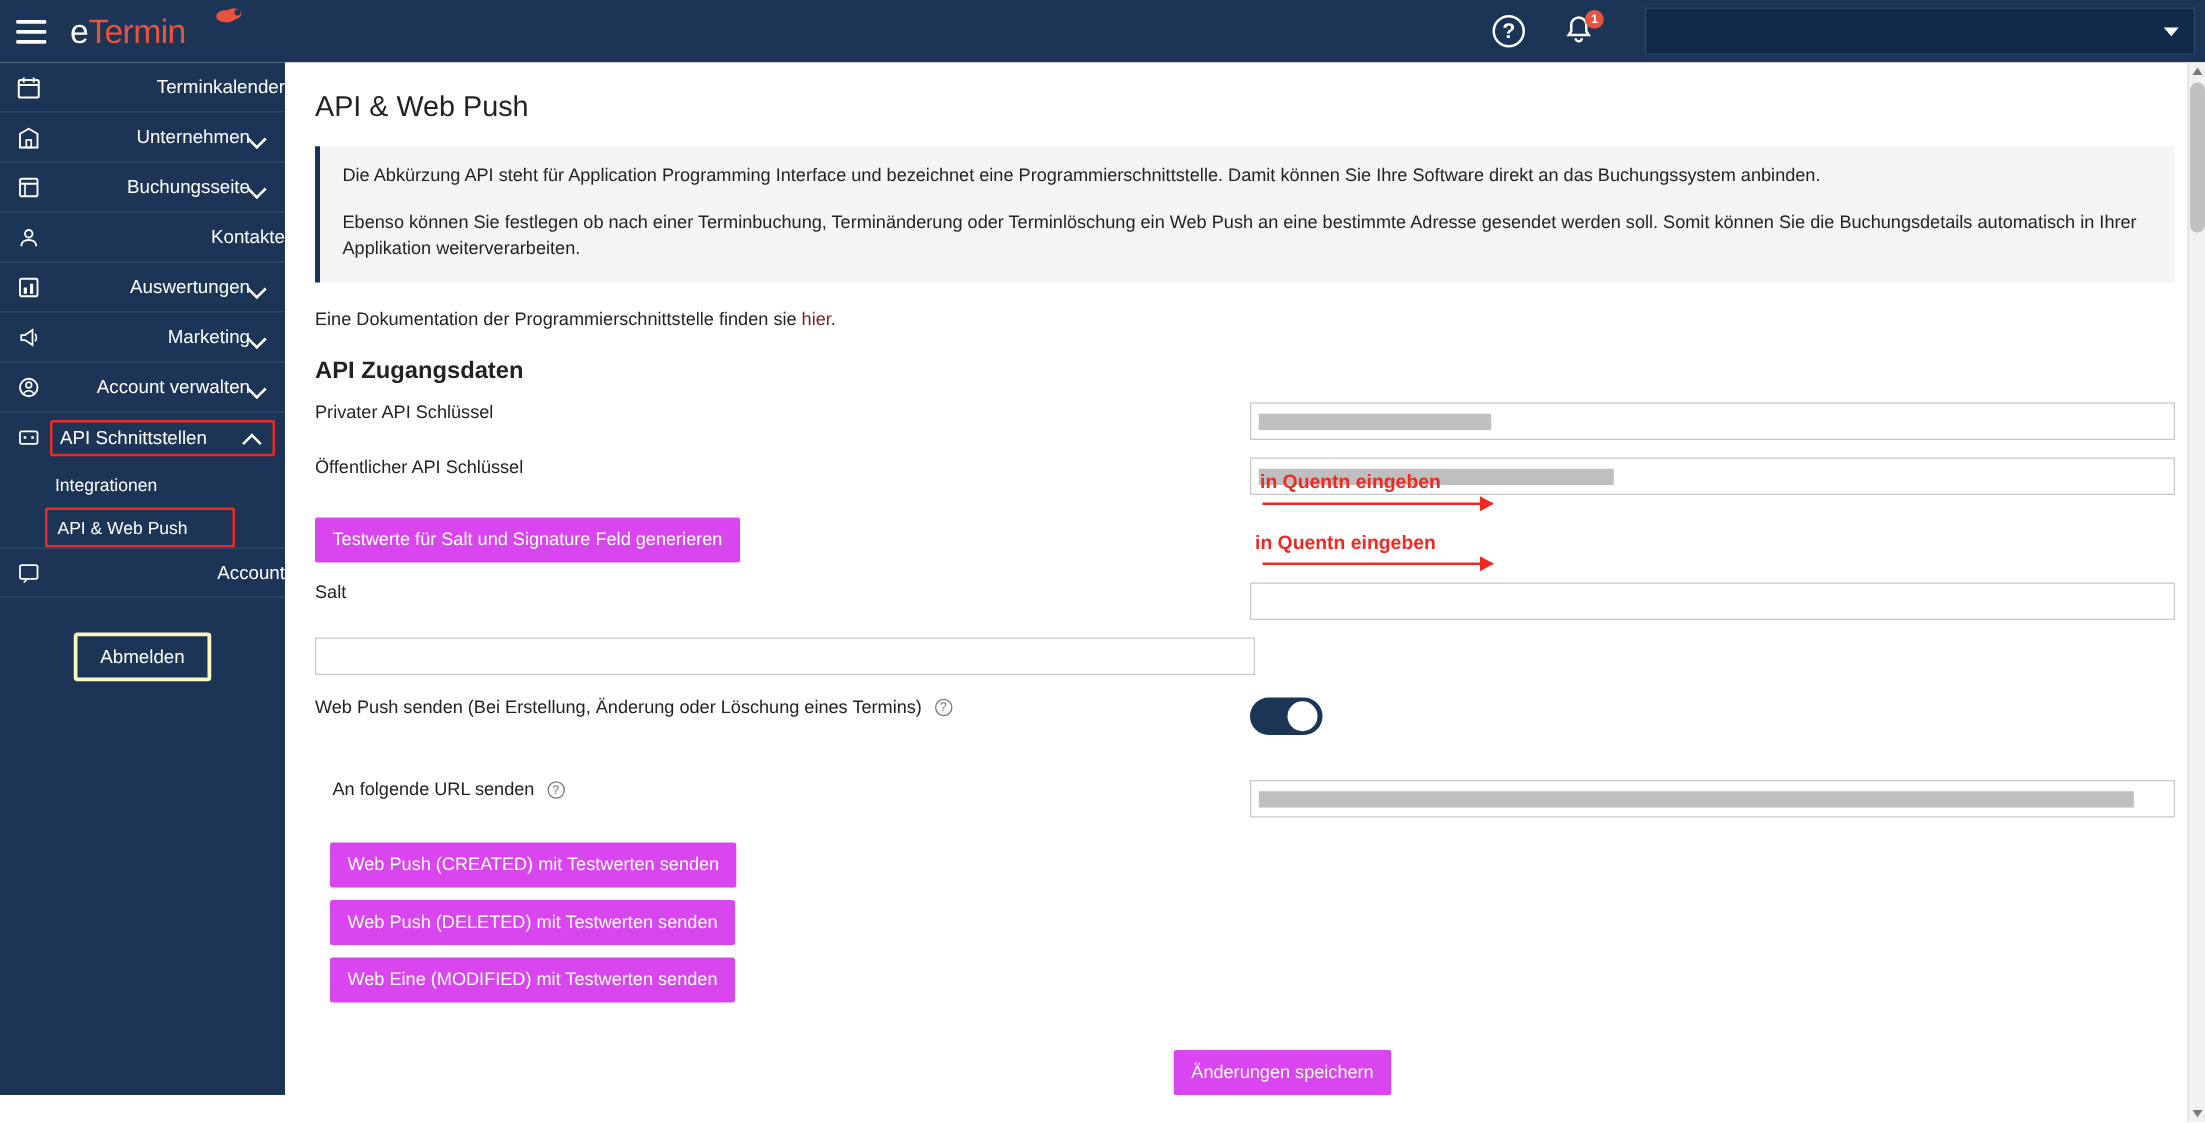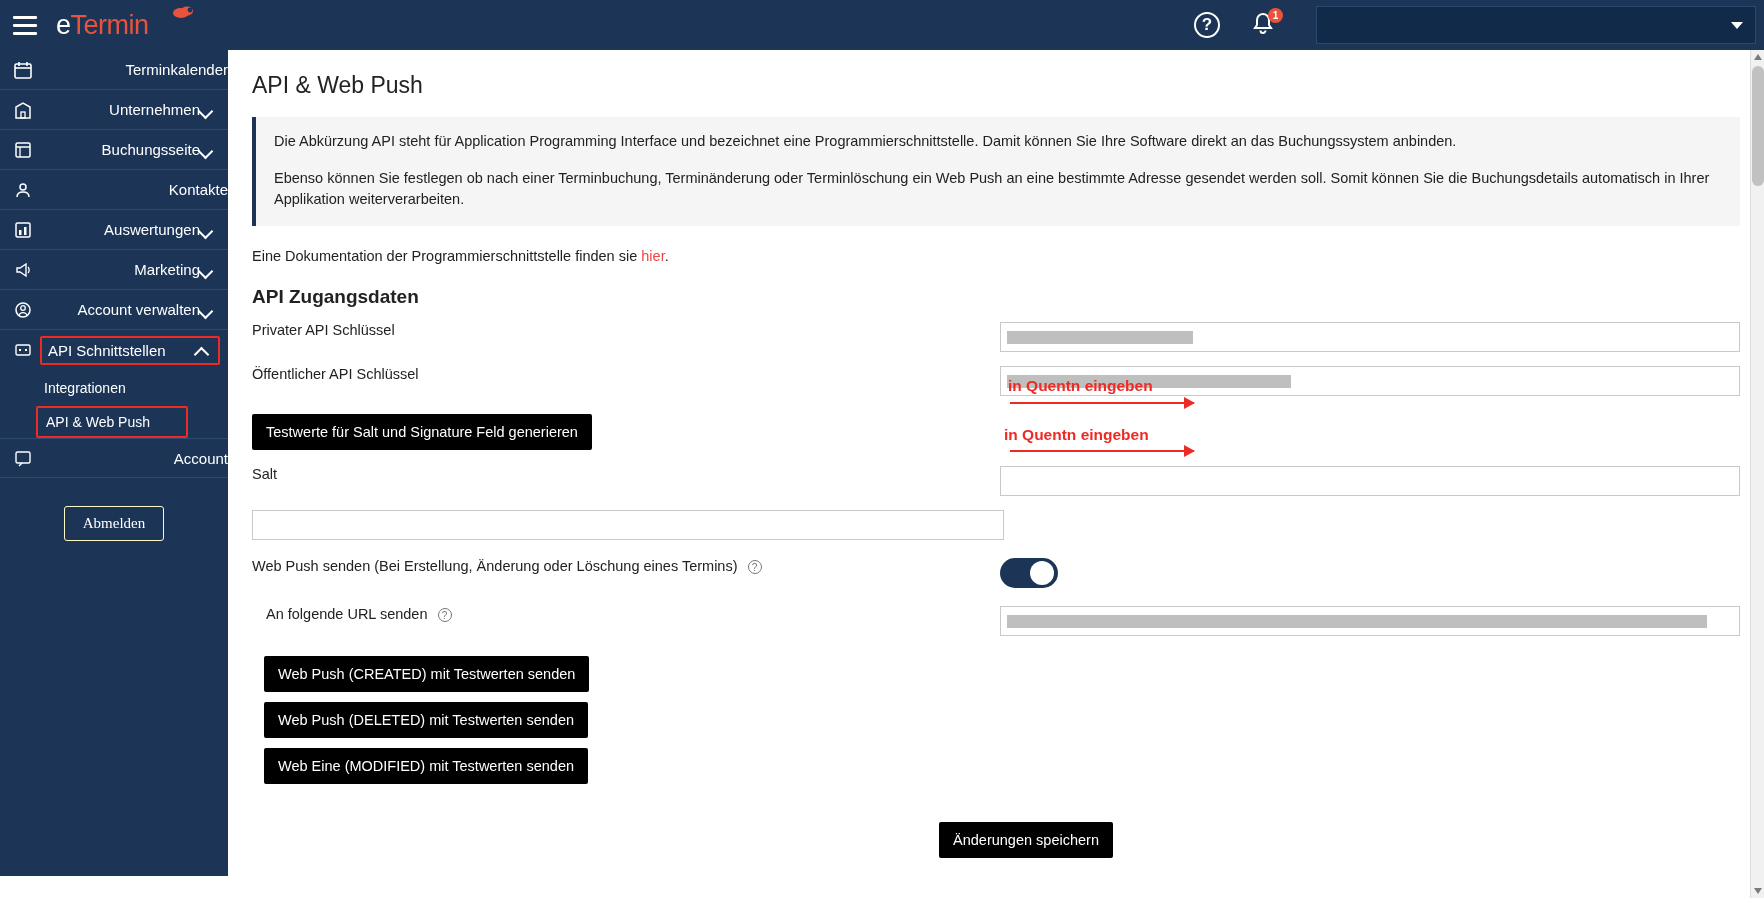--- a/index.html
+++ b/index.html
@@ -193,27 +193,26 @@
   .apihighlight-wrap {
     position: relative;
   }
   .logout-wrap {
     display: flex;
     justify-content: center;
     margin-top: 28px;
   }
   .logout-btn {
     background: #1c3557;
-    border: 1px solid #fef9c3;
+    border: 3px solid #fef9c3;
     color: #ffffff;
     font-size: 15px;
     padding: 8px 18px;
     border-radius: 3px;
     cursor: pointer;
-    font-family: Liberation Serif, serif;
   }
 
   
   .main {
     flex: 1 1 auto;
     background: #ffffff;
     padding: 22px 24px 0 24px;
     overflow: hidden;
     position: relative;
   }
@@ -238,21 +237,21 @@
     font-size: 19px;
     font-weight: bold;
     color: #222;
     margin: 0 0 10px 0;
   }
   .doc-line {
     font-size: 14.5px;
     color: #222;
     margin-bottom: 22px;
   }
-  .doc-line a { color: #ef4444; text-decoration: none; }
+  .doc-line a { color: #7f1d1d; text-decoration: none; }
   h2.section2 {
     font-size: 19px;
     font-weight: bold;
     color: #222;
     margin: 0 0 14px 0;
   }
 
   .form-row {
     display: flex;
     margin-bottom: 14px;
@@ -274,21 +273,21 @@
     align-items: center;
     padding-left: 6px;
     max-width: 752px;
   }
   .redact {
     height: 13px;
     background: #bfbfbf;
     display: block;
   }
   .btn {
-    background: #000000;
+    background: #d946ef;
     color: #ffffff;
     border: none;
     font-size: 14.5px;
     padding: 10px 14px;
     cursor: pointer;
     border-radius: 2px;
     font-family: "Liberation Sans", sans-serif;
   }
   .gen-btn-row { margin: 18px 0 16px 0; }
   .push-btn { display: block; margin: 0 0 10px 12px; }
@@ -575,21 +574,21 @@
           <span></span>
         </div>
       </div>
 
       <div class="form-row">
         <div class="field">
           <span></span>
         </div>
       </div>
 
-      <div class="form-row" style="margin-top:18px;margin-bottom:18px;">
+      <div class="form-row" style="margin-top:18px;margin-bottom:36px;">
         <div class="form-label">
           <span>Web Push senden (Bei Erstellung, Änderung oder Löschung eines Termins)</span>
           <span class="help-dot">?</span>
         </div>
         <div style="flex:1 1 auto;">
           <div class="toggle"></div>
         </div>
       </div>
 
       <div class="form-row">

